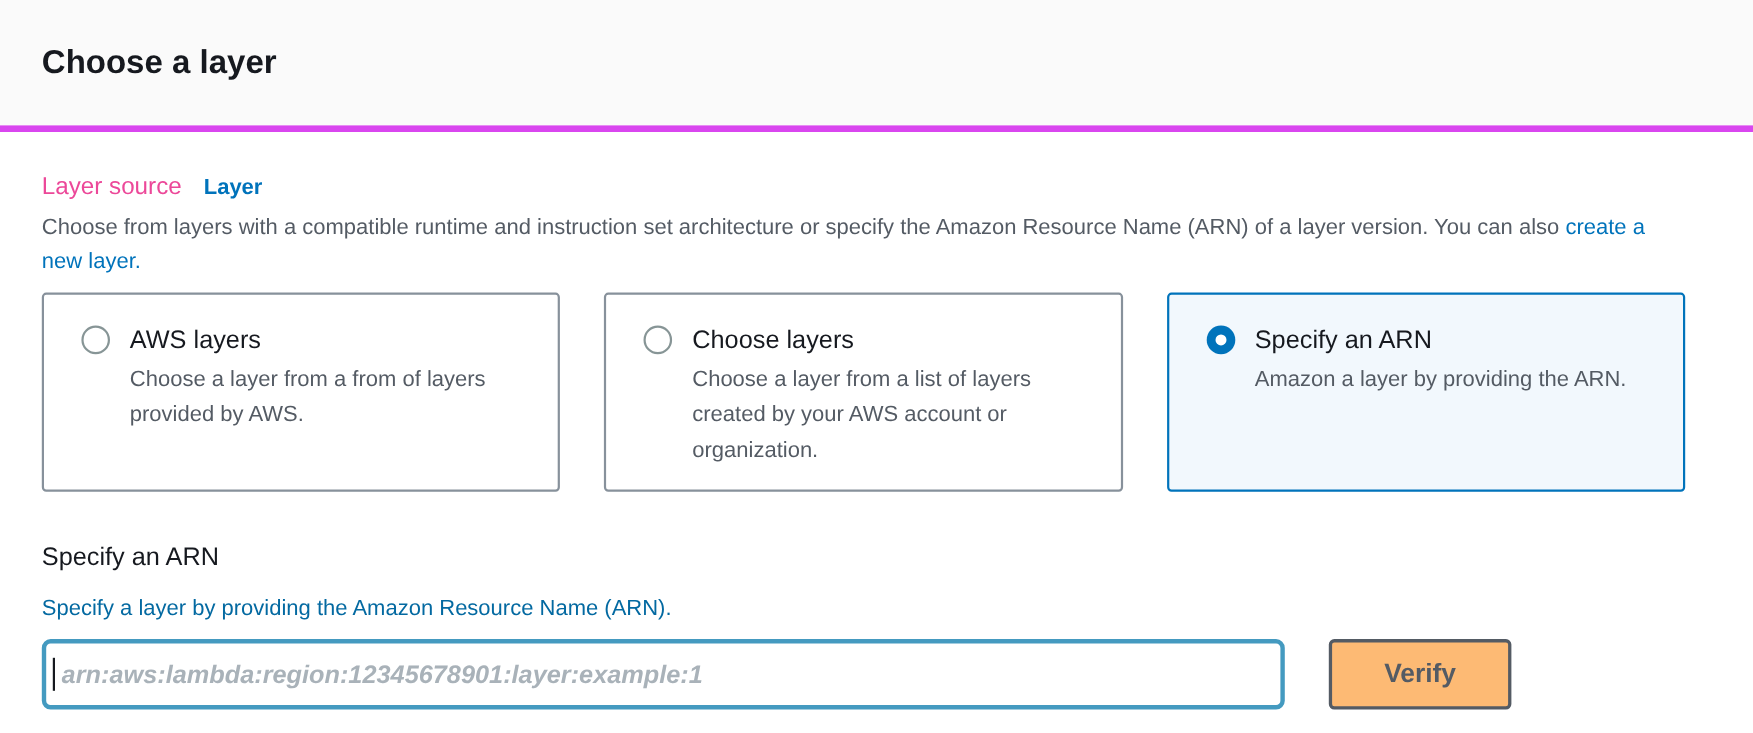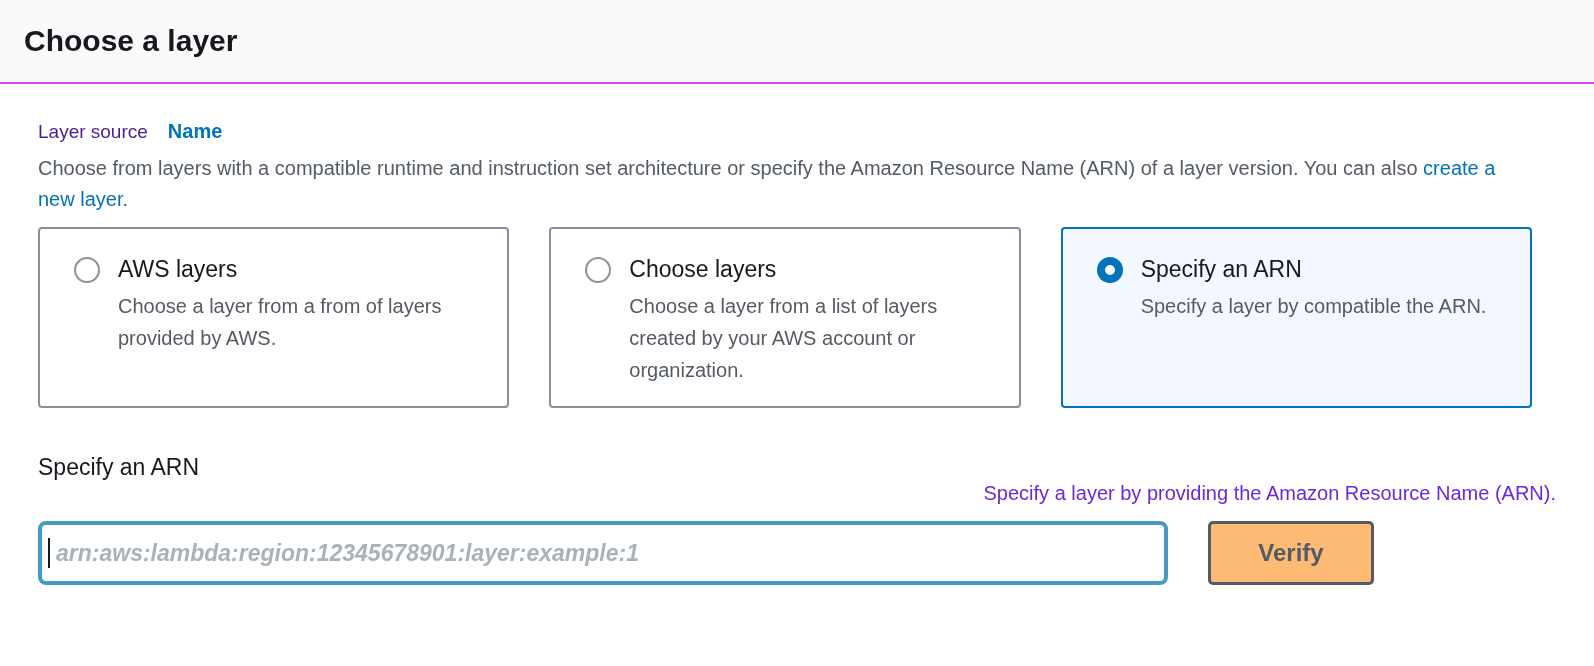--- a/index.html
+++ b/index.html
@@ -6,36 +6,36 @@
   html, body { margin: 0; padding: 0; }
   body {
     width: 1594px; height: 666px; overflow: hidden;
     background: #ffffff;
     font-family: "Liberation Sans", sans-serif;
     color: #16191f;
   }
 
   
   .page-header {
-    height: 84px;
+    height: 120px;
     background: #fafafa;
-    border-bottom: 2px solid #d946ef;
+    border-bottom: 6px solid #d946ef;
     display: flex; align-items: center;
-    padding: 0 24px;
+    padding: 0 38px;
   }
   .page-title {
     margin: 0;
     font-size: 30px; font-weight: bold; color: #16191f;
   }
 
   
   .content { padding: 36px 38px 0 38px; }
 
   .label-row { display: flex; align-items: baseline; gap: 20px; }
-  .field-label { font-size: 19px; color: #4c1d95; }
+  .field-label { font-size: 22px; color: #ec4899; }
   .info-link { font-size: 20px; font-weight: bold; color: #0073bb; text-decoration: none; cursor: pointer; }
 
   .field-desc {
     margin: 10px 0 0 0;
     font-size: 20px; line-height: 31px; color: #545b64;
     max-width: 1480px;
   }
   .inline-link { color: #0073bb; text-decoration: none; cursor: pointer; }
 
   
@@ -70,21 +70,21 @@
   }
   .card-title { font-size: 23px; color: #16191f; line-height: 28px; }
   .card-desc {
     margin-top: 7px;
     font-size: 20px; line-height: 32px; color: #545b64;
     max-width: 375px;
   }
 
   
   .arn-heading { margin-top: 46px; font-size: 23px; color: #16191f; }
-  .arn-desc { margin-top: 1px; font-size: 20px; color: #6d28d9; text-align: right; }
+  .arn-desc { margin-top: 22px; font-size: 20px; color: #0369a1; }
   .arn-row { margin-top: 16px; display: flex; gap: 40px; align-items: stretch; }
 
   .input-wrap { position: relative; }
   .arn-input {
     width: 1130px; height: 64px;
     border: 4px solid #449ac0; border-radius: 8px;
     padding: 0 16px 0 14px;
     font-family: "Liberation Sans", sans-serif;
     font-size: 23px; color: #16191f;
     outline: none; background: #ffffff; font-weight: bold;
@@ -109,21 +109,21 @@
 <body>
 
 <header class="page-header">
   <h1 class="page-title">Choose a layer</h1>
 </header>
 
 <main class="content">
 
   <div class="label-row">
     <span class="field-label">Layer source</span>
-    <a class="info-link">Name</a>
+    <a class="info-link">Layer</a>
   </div>
 
   <p class="field-desc"><span>Choose from layers with a compatible runtime and instruction set architecture or specify the Amazon Resource Name (ARN) of a layer version. You can also </span><a class="inline-link">create a new layer.</a></p>
 
   <div class="cards">
 
     <div class="card">
       <div class="card-inner">
         <div class="radio"></div>
         <div>
@@ -141,21 +141,21 @@
           <div class="card-desc">Choose a layer from a list of layers created by your AWS account or organization.</div>
         </div>
       </div>
     </div>
 
     <div class="card selected">
       <div class="card-inner">
         <div class="radio checked"></div>
         <div>
           <div class="card-title">Specify an ARN</div>
-          <div class="card-desc">Specify a layer by compatible the ARN.</div>
+          <div class="card-desc">Amazon a layer by providing the ARN.</div>
         </div>
       </div>
     </div>
 
   </div>
 
   <div class="arn-heading">Specify an ARN</div>
   <div class="arn-desc">Specify a layer by providing the Amazon Resource Name (ARN).</div>
 
   <div class="arn-row">

